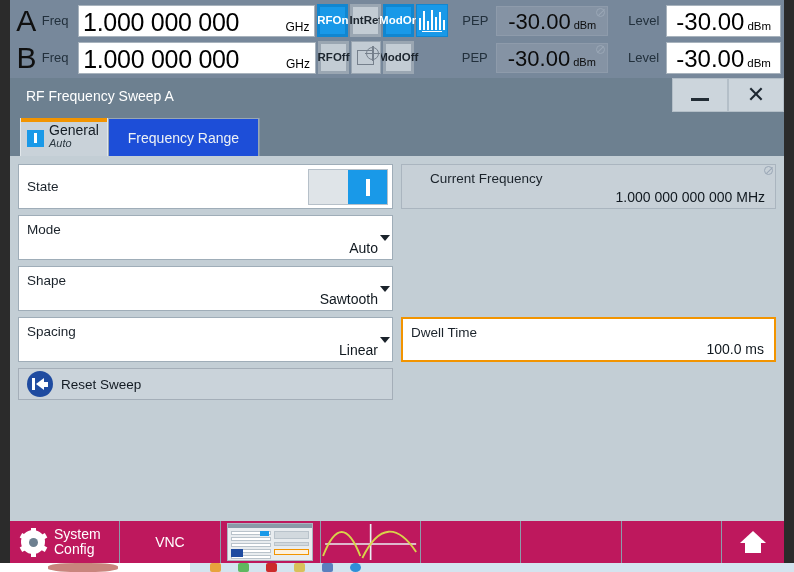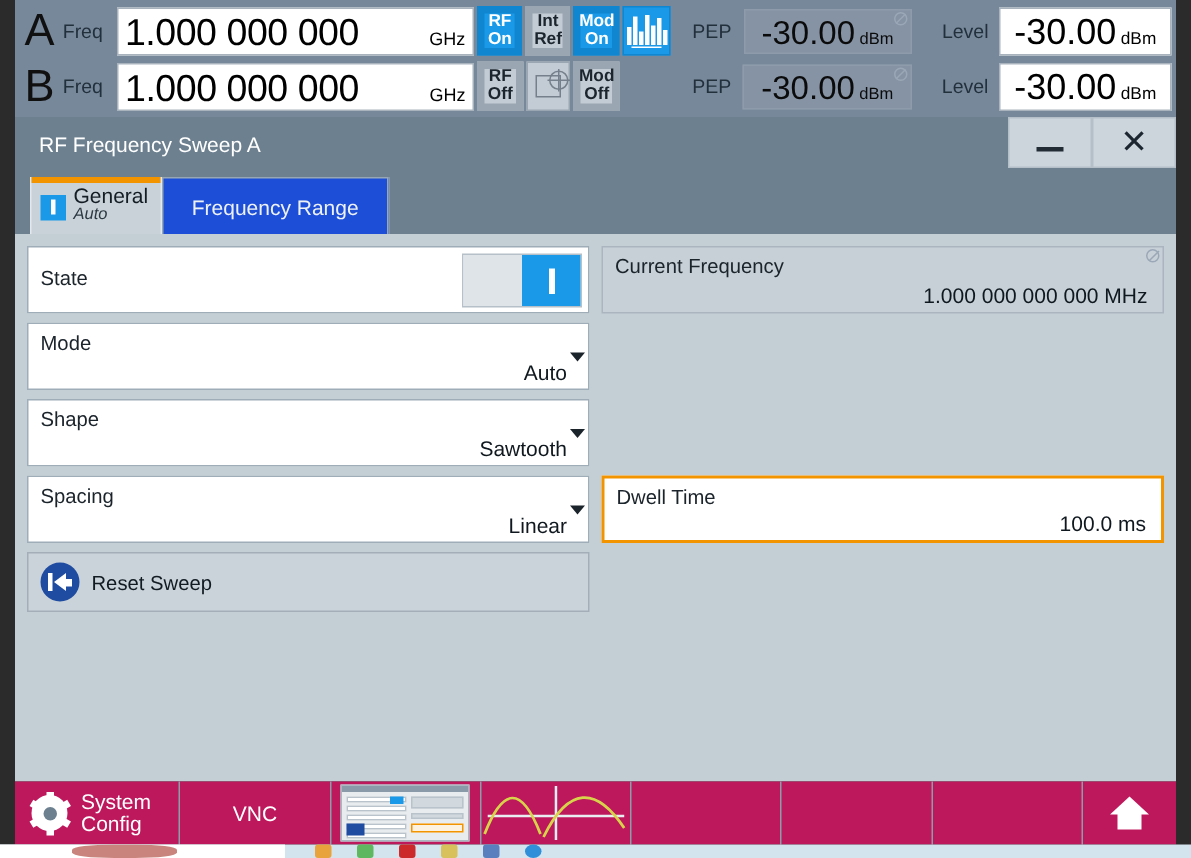--- a/index.html
+++ b/index.html
@@ -41,24 +41,24 @@
   .freq-box {
     background: #ffffff; border: 1px solid #a8b3bd;
     height: 32px; width: 248px;
     display: flex; align-items: baseline; justify-content: flex-end;
     padding: 0 5px 0 4px; position: relative;
   }
   .freq-val { font-size: 25px; color: #000; letter-spacing: -0.3px; line-height: 32px; }
   .freq-unit { font-size: 12px; color: #000; margin-left: 3px; line-height: 32px; }
 
   .mini-btn {
-    width: 31px; height: 33px; display: flex; flex-direction: column;
+    width: 31px; height: 33px; display: flex; flex-direction: row;
     align-items: center; justify-content: center;
     font-size: 11.5px; font-weight: bold; line-height: 11.5px;
-    border: 5px solid #e5e5e5;
+    border: 3px solid #e5e5e5;
   }
   .mini-btn.on { background: #1999e8; color: #ffffff; border-color: #1186d0; }
   .mini-btn.off { background: #c3ccd4; color: #1c252e; border-color: #9aa6b2; }
   .mini-btn.neutral { background: #c3ccd4; color: #1c252e; border-color: #9aa6b2; }
 
   .refsquare {
     width: 31px; height: 33px; background: #c3ccd4; border: 1px solid #9aa6b2;
     position: relative;
   }
   .refsquare .sq {
@@ -191,29 +191,29 @@
   .toggle .half-on {
     width: 40px; background: #1999e8;
     display: flex; align-items: center; justify-content: center;
   }
   .toggle .half-on::after { content: ""; width: 4px; height: 17px; background: #ffffff; }
 
   .field-ro {
     background: #c7d0d7; border: 1px solid #aab5bf;
     height: 45px; position: relative; padding: 4px 6px 0 8px;
   }
-  .field-ro .f-label { font-size: 13.5px; color: #1b232b; }
+  .field-ro .f-label { font-size: 13.5px; color: #1b232b; margin-left: 20px; }
   .field-ro .f-value {
     position: absolute; right: 10px; bottom: 3px; font-size: 14px; color: #10181f;
   }
 
   .field-focus { border: 2px solid #f29400 !important; }
 
   .btn-action {
-    background: #cad3da; border: 1px solid #a4aeb8; height: 40px;
+    background: #cad3da; border: 1px solid #a4aeb8; height: 32px;
     display: flex; align-items: center; padding-left: 8px; gap: 8px;
   }
   .reset-icon {
     width: 26px; height: 26px; border-radius: 50%; background: #1f4ba0;
     position: relative; flex: none;
   }
   .reset-icon .bar {
     position: absolute; left: 5px; top: 7px; width: 2.5px; height: 12px; background: #ffffff;
   }
   .reset-icon .arrow {

